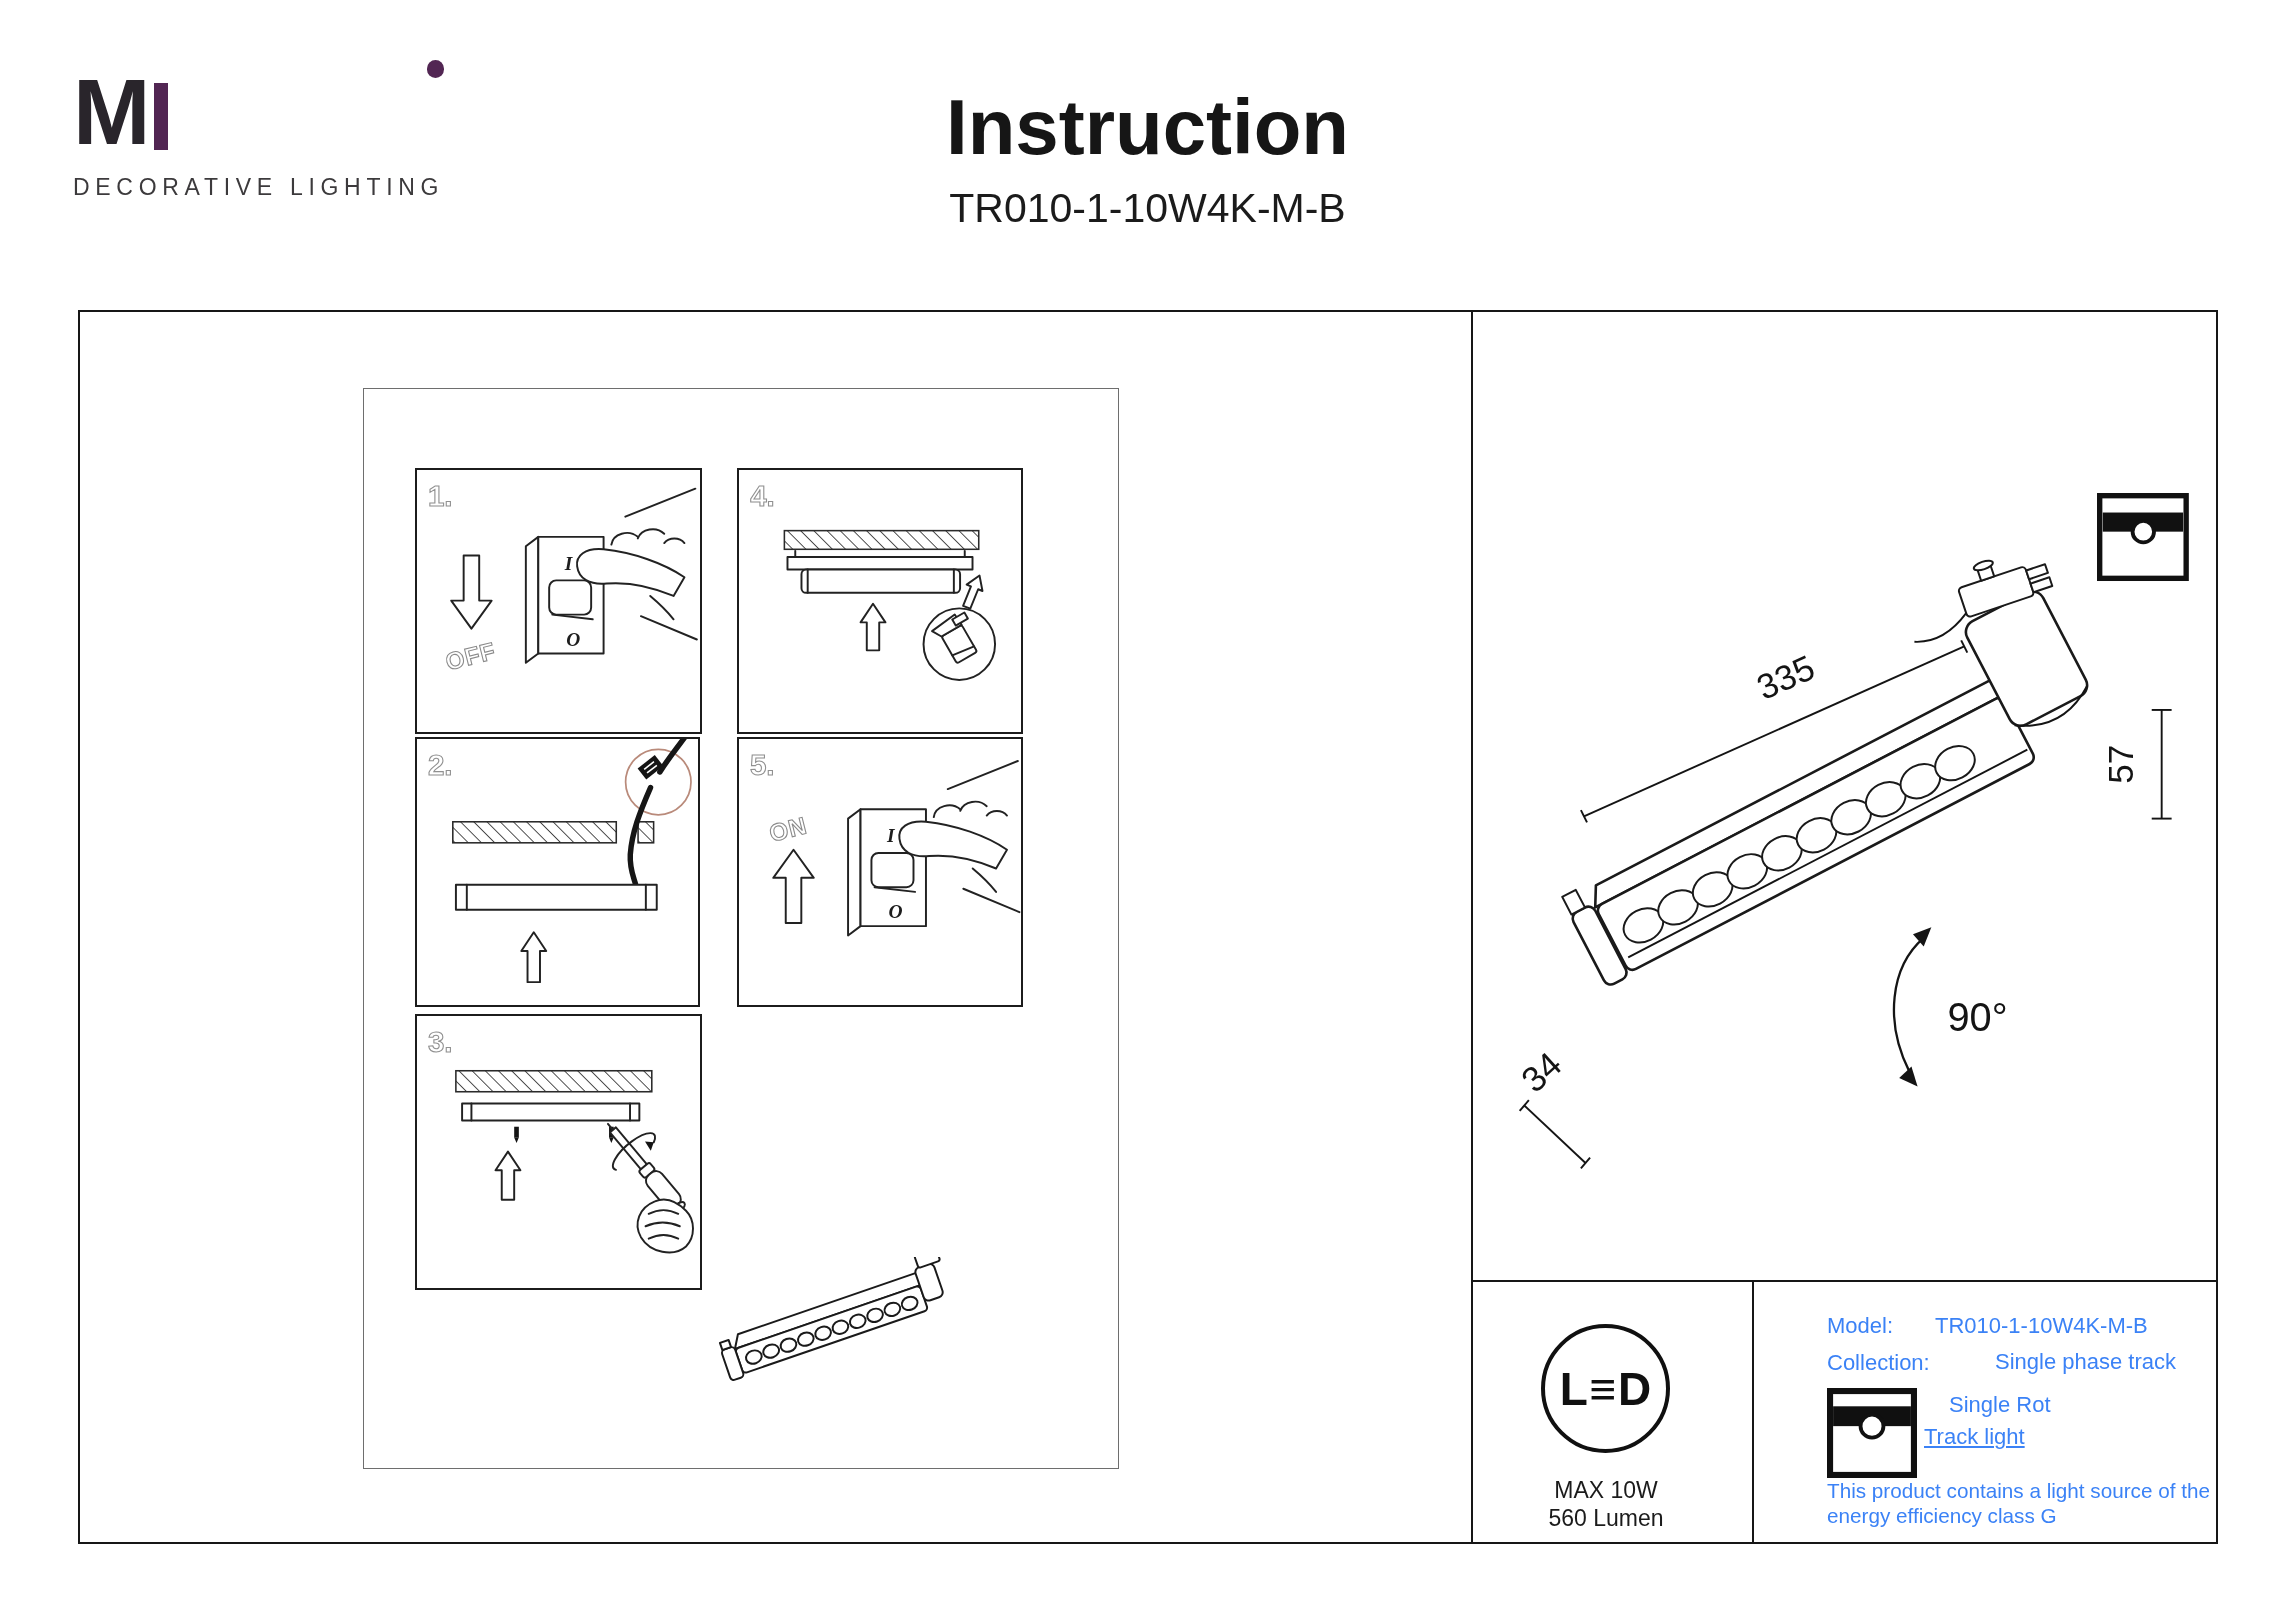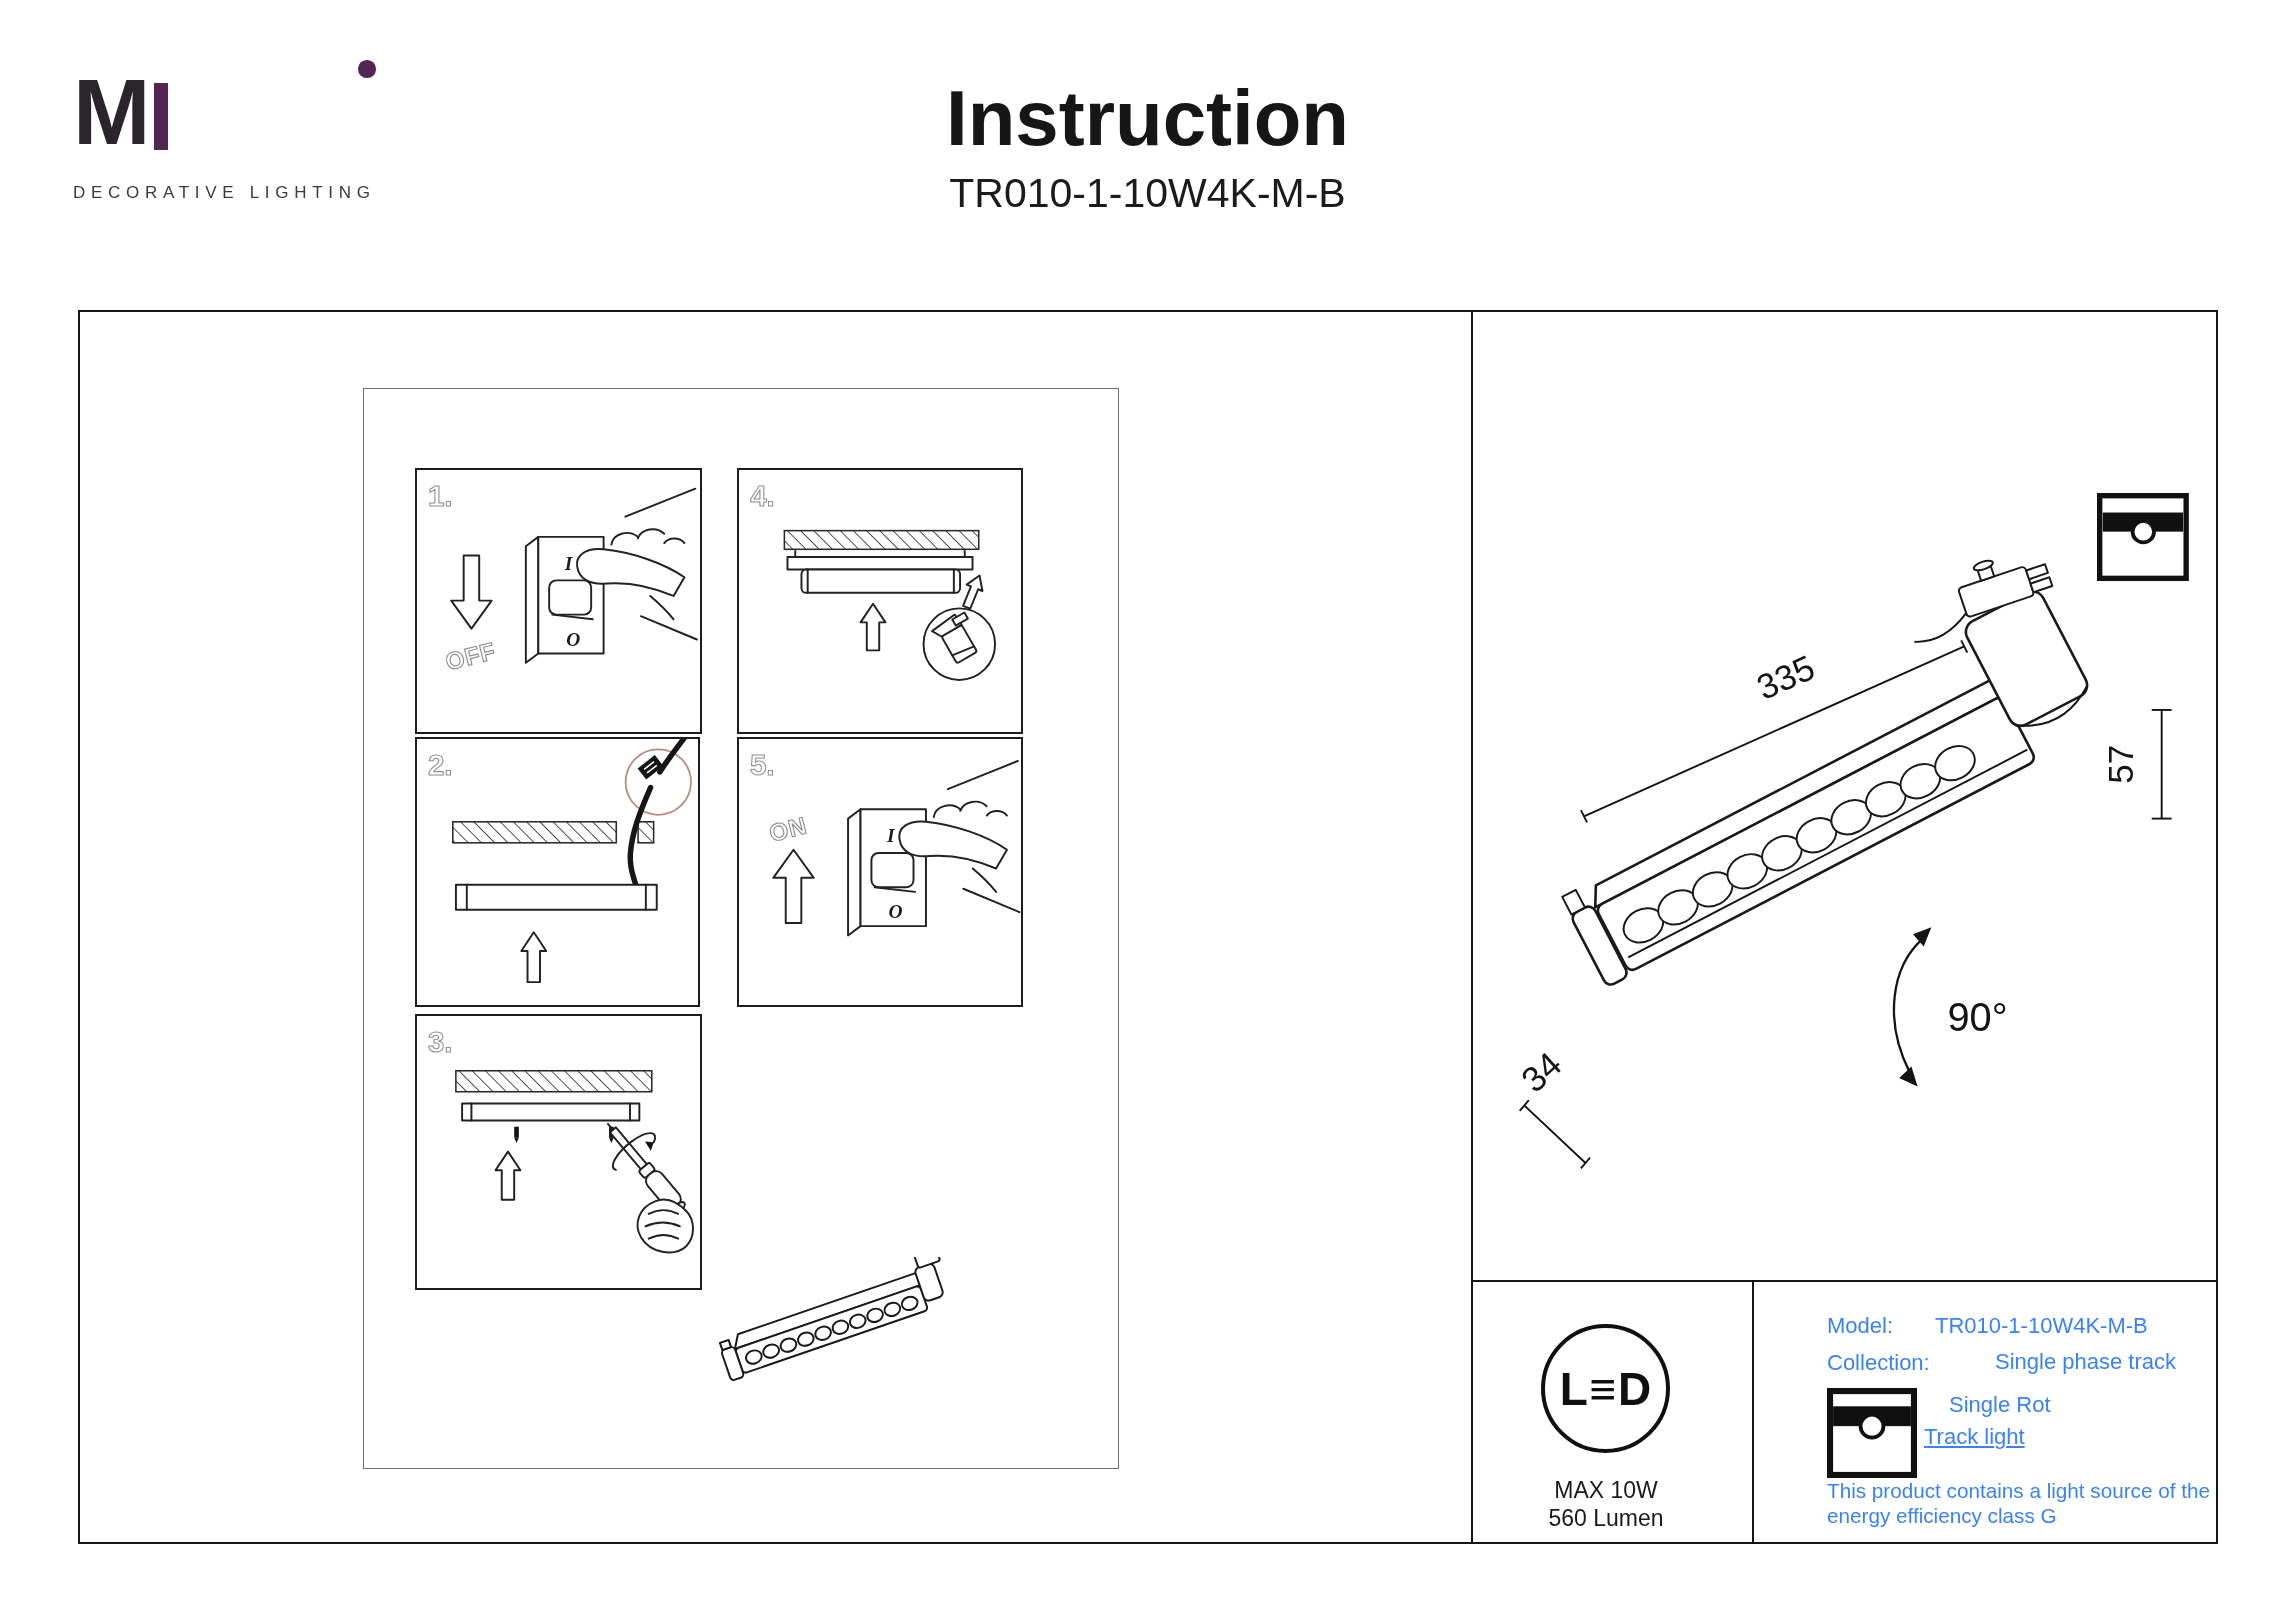--- a/index.html
+++ b/index.html
@@ -6,23 +6,23 @@
   body{
     width:2295px;height:1623px;background:#ffffff;position:relative;
     font-family:"Liberation Sans",sans-serif;color:#1d1b1e;overflow:hidden;
   }
   
   .logo{position:absolute;left:73px;top:66px;}
   .logo-word{position:relative;display:flex;align-items:flex-start;
     font-weight:bold;font-size:93px;line-height:1;letter-spacing:1.5px;color:#29252b;}
   .logo-stem{display:inline-block;width:13.8px;height:67px;background:#522653;margin:17px 5.4px 0 2.3px;}
   .logo-dot{position:absolute;right:0px;top:-6.1px;width:17.6px;height:17.6px;border-radius:50%;background:#522653;}
-  .logo-tagline{margin-top:24px;font-size:17px;letter-spacing:5.7px;color:#3c3a3c;text-align:right;}
+  .logo-tagline{margin-top:15px;font-size:23px;letter-spacing:5.7px;color:#3c3a3c;text-align:right;}
   .titles{position:absolute;left:0;right:0;top:70px;text-align:center;}
-  .titles h1{margin:3px;font-size:78px;font-weight:bold;color:#161616;}
+  .titles h1{margin:12px;font-size:78px;font-weight:bold;color:#161616;}
   .subtitle{font-size:41px;margin-top:6.1px;color:#1b1b1b;}
 
   
   .sheet{position:absolute;left:78px;top:310px;width:2136px;height:1230px;border:2.3px solid #161616;background:#fff;}
   .left-area{position:absolute;left:0;top:0;bottom:0;width:1391px;}
   .inner-frame{position:absolute;left:283px;top:76px;width:754px;height:1079px;border:0.8px solid #6e6e6e;}
   .step{position:absolute;border:2.3px solid #1c1c1c;background:#fff;}
   #step1{left:335px;top:156px;width:283px;height:262px;}
   #step4{left:657px;top:156px;width:282px;height:262px;}
   #step2{left:335px;top:425px;width:281px;height:266px;}

